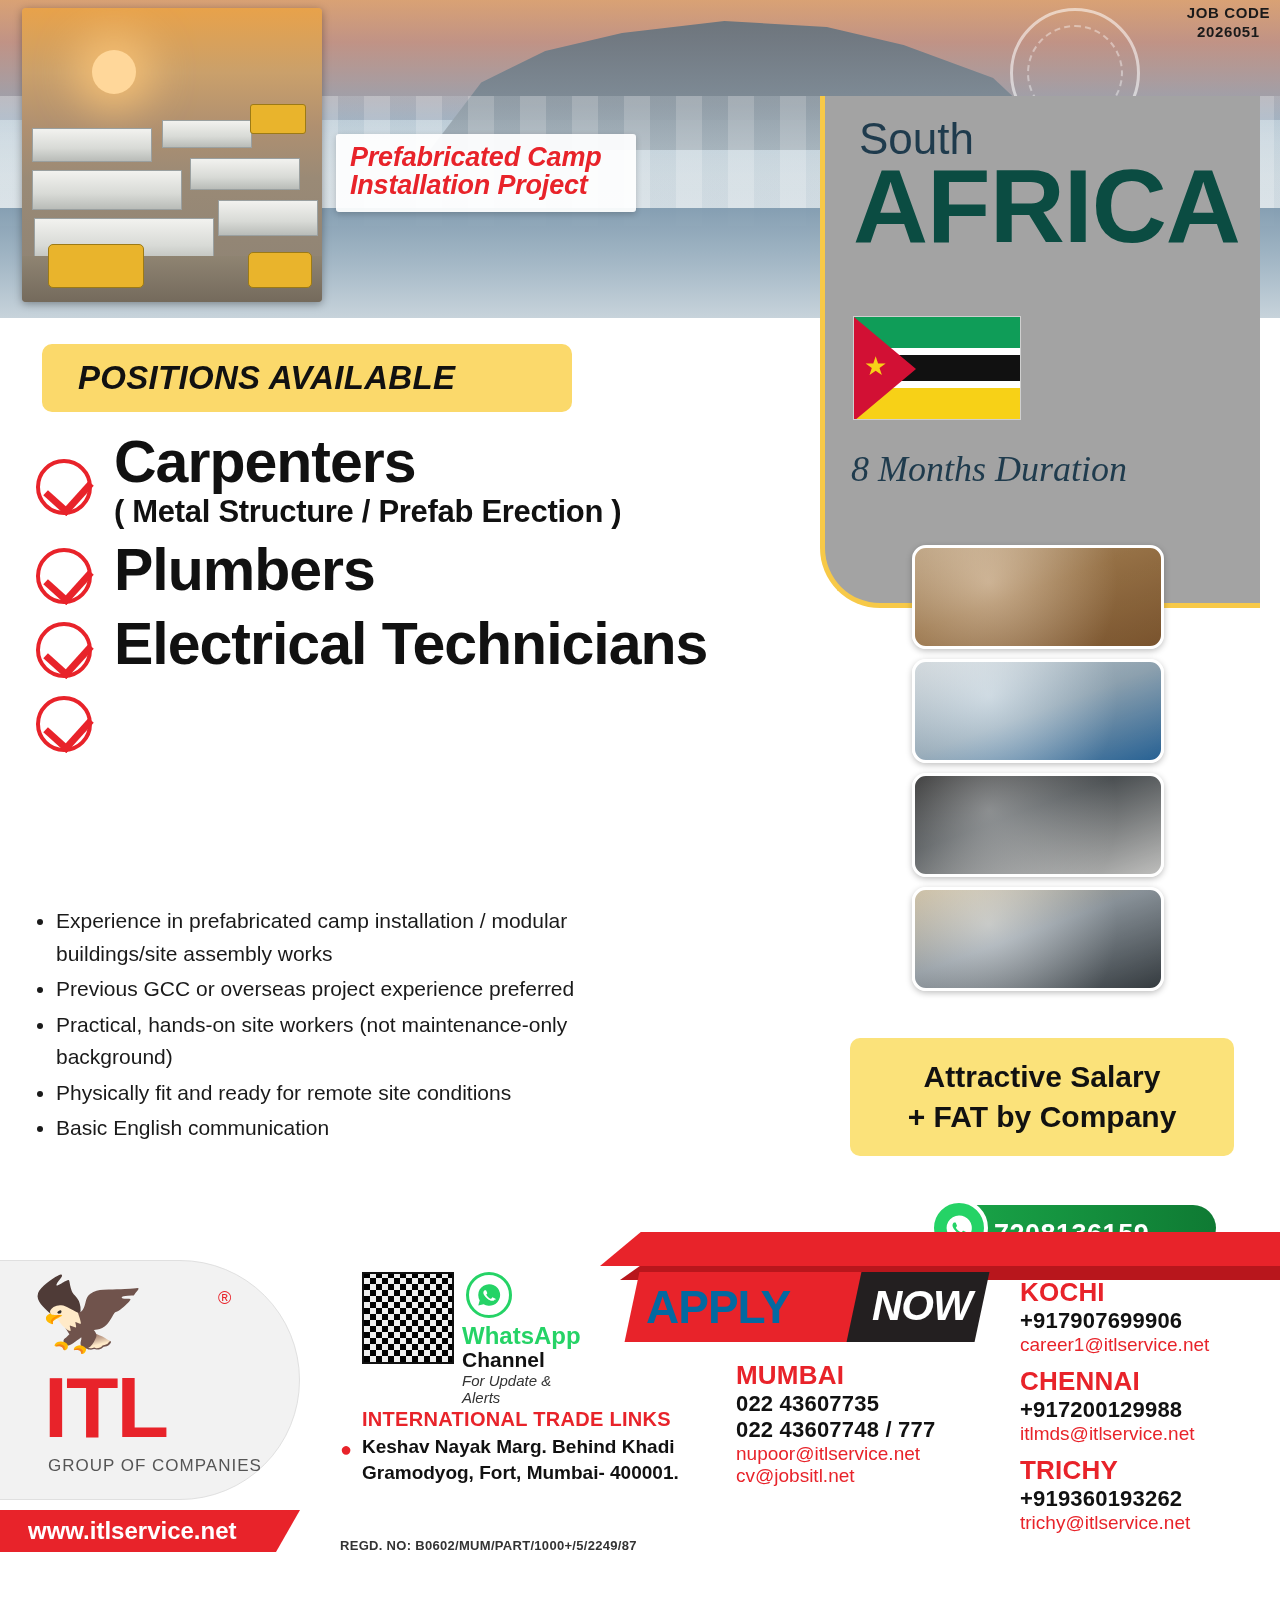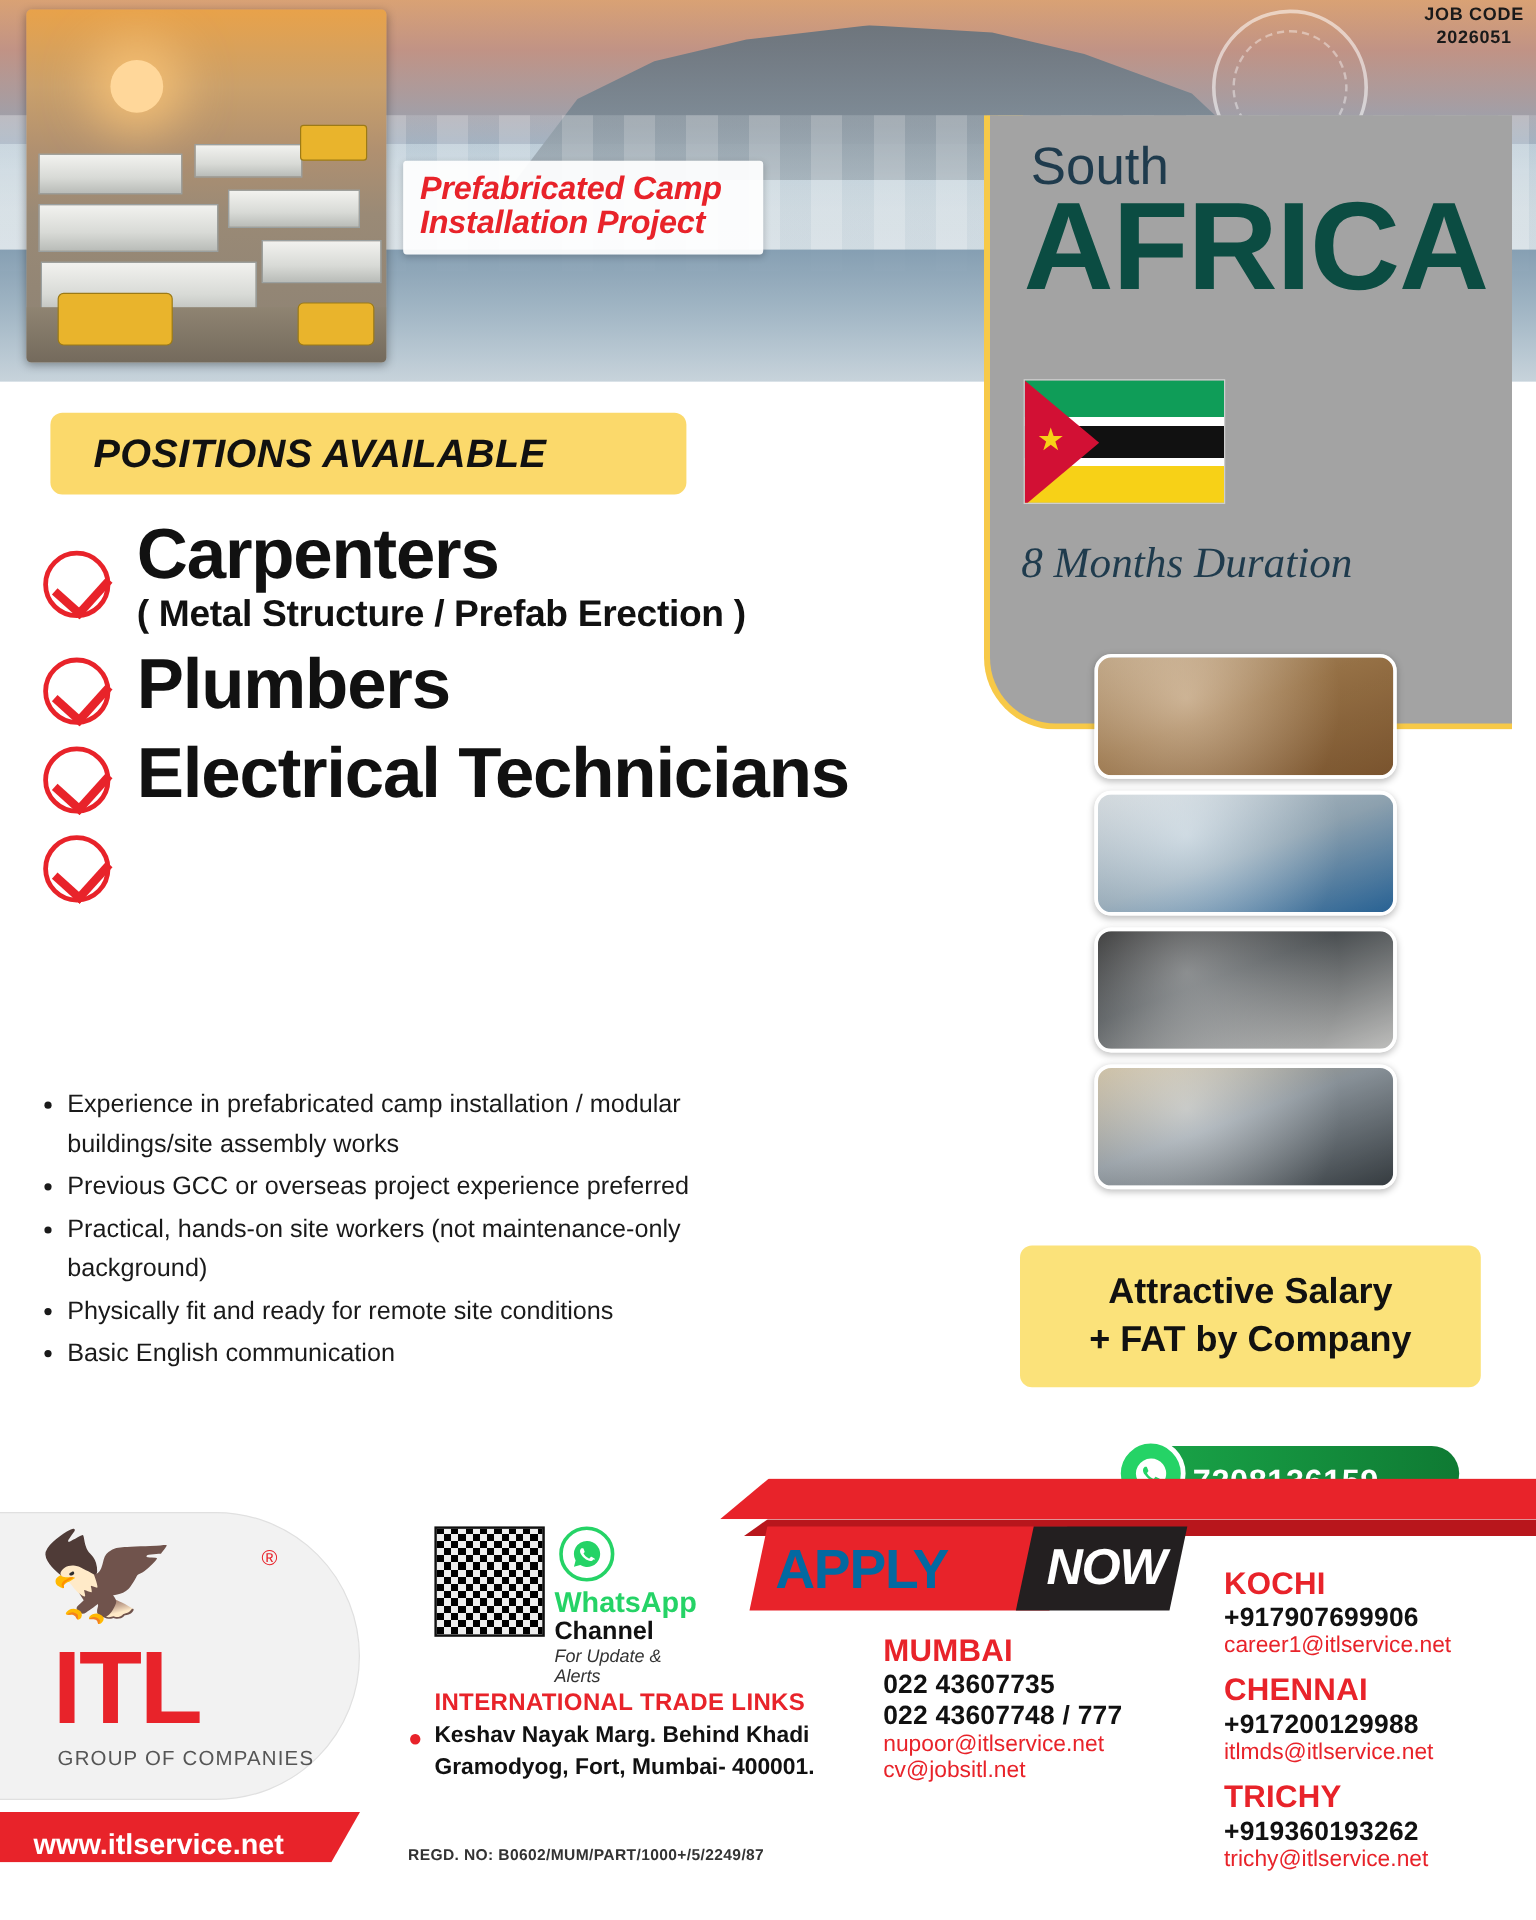--- a/index.html
+++ b/index.html
@@ -223,21 +223,21 @@
   .apply-text2 {
     position: absolute; left: 240px; top: 10px; font-size: 42px; font-weight: 800;
     font-style: italic; color: #ffffff; letter-spacing: -1px;
   }
 
   
   .contacts-mid {
     position: absolute; top: 1360px; left: 736px; width: 270px;
   }
   .contacts-right {
-    position: absolute; top: 1304px; left: 1020px; width: 248px;
+    position: absolute; top: 1277px; left: 1020px; width: 248px;
   }
   .city { font-size: 26px; font-weight: 800; color: #e8232a; letter-spacing: .2px; }
   .phone { font-size: 22px; font-weight: 700; color: #111; letter-spacing: .2px; }
   .mail { font-size: 19px; color: #e8232a; }
   .blk { margin-bottom: 10px; }
 
   
   .logo-wrap {
     position: absolute; left: 0; top: 1260px; width: 310px; height: 260px;
   }
@@ -254,21 +254,21 @@
     position: absolute; left: 44px; top: 104px; font-size: 86px; font-weight: 800;
     color: #e8232a; letter-spacing: -2px; line-height: 1;
   }
   .itl-sub {
     position: absolute; left: 48px; top: 196px; font-size: 17px; color: #555; letter-spacing: 1px;
   }
   .reg-mark { position:absolute; left: 218px; top: 28px; font-size: 18px; color:#e8232a; }
   .site-ribbon {
     position: absolute; left: 0; top: 1510px; width: 300px; height: 42px; background: #e8232a;
     clip-path: polygon(0 0, 100% 0, 92% 100%, 0 100%);
-    display: flex; align-items: flex-end;
+    display: flex; align-items: center;
   }
   .site-ribbon span { color:#fff; font-size: 24px; font-weight: 800; margin-left: 28px; }
 
   
   .qr-block { position: absolute; left: 362px; top: 1272px; width: 230px; }
   .qr {
     width: 92px; height: 92px;
     background:
       repeating-linear-gradient(0deg,#111 0 6px, #fff 6px 12px),
       repeating-linear-gradient(90deg,#111 0 6px, #fff 6px 12px);

